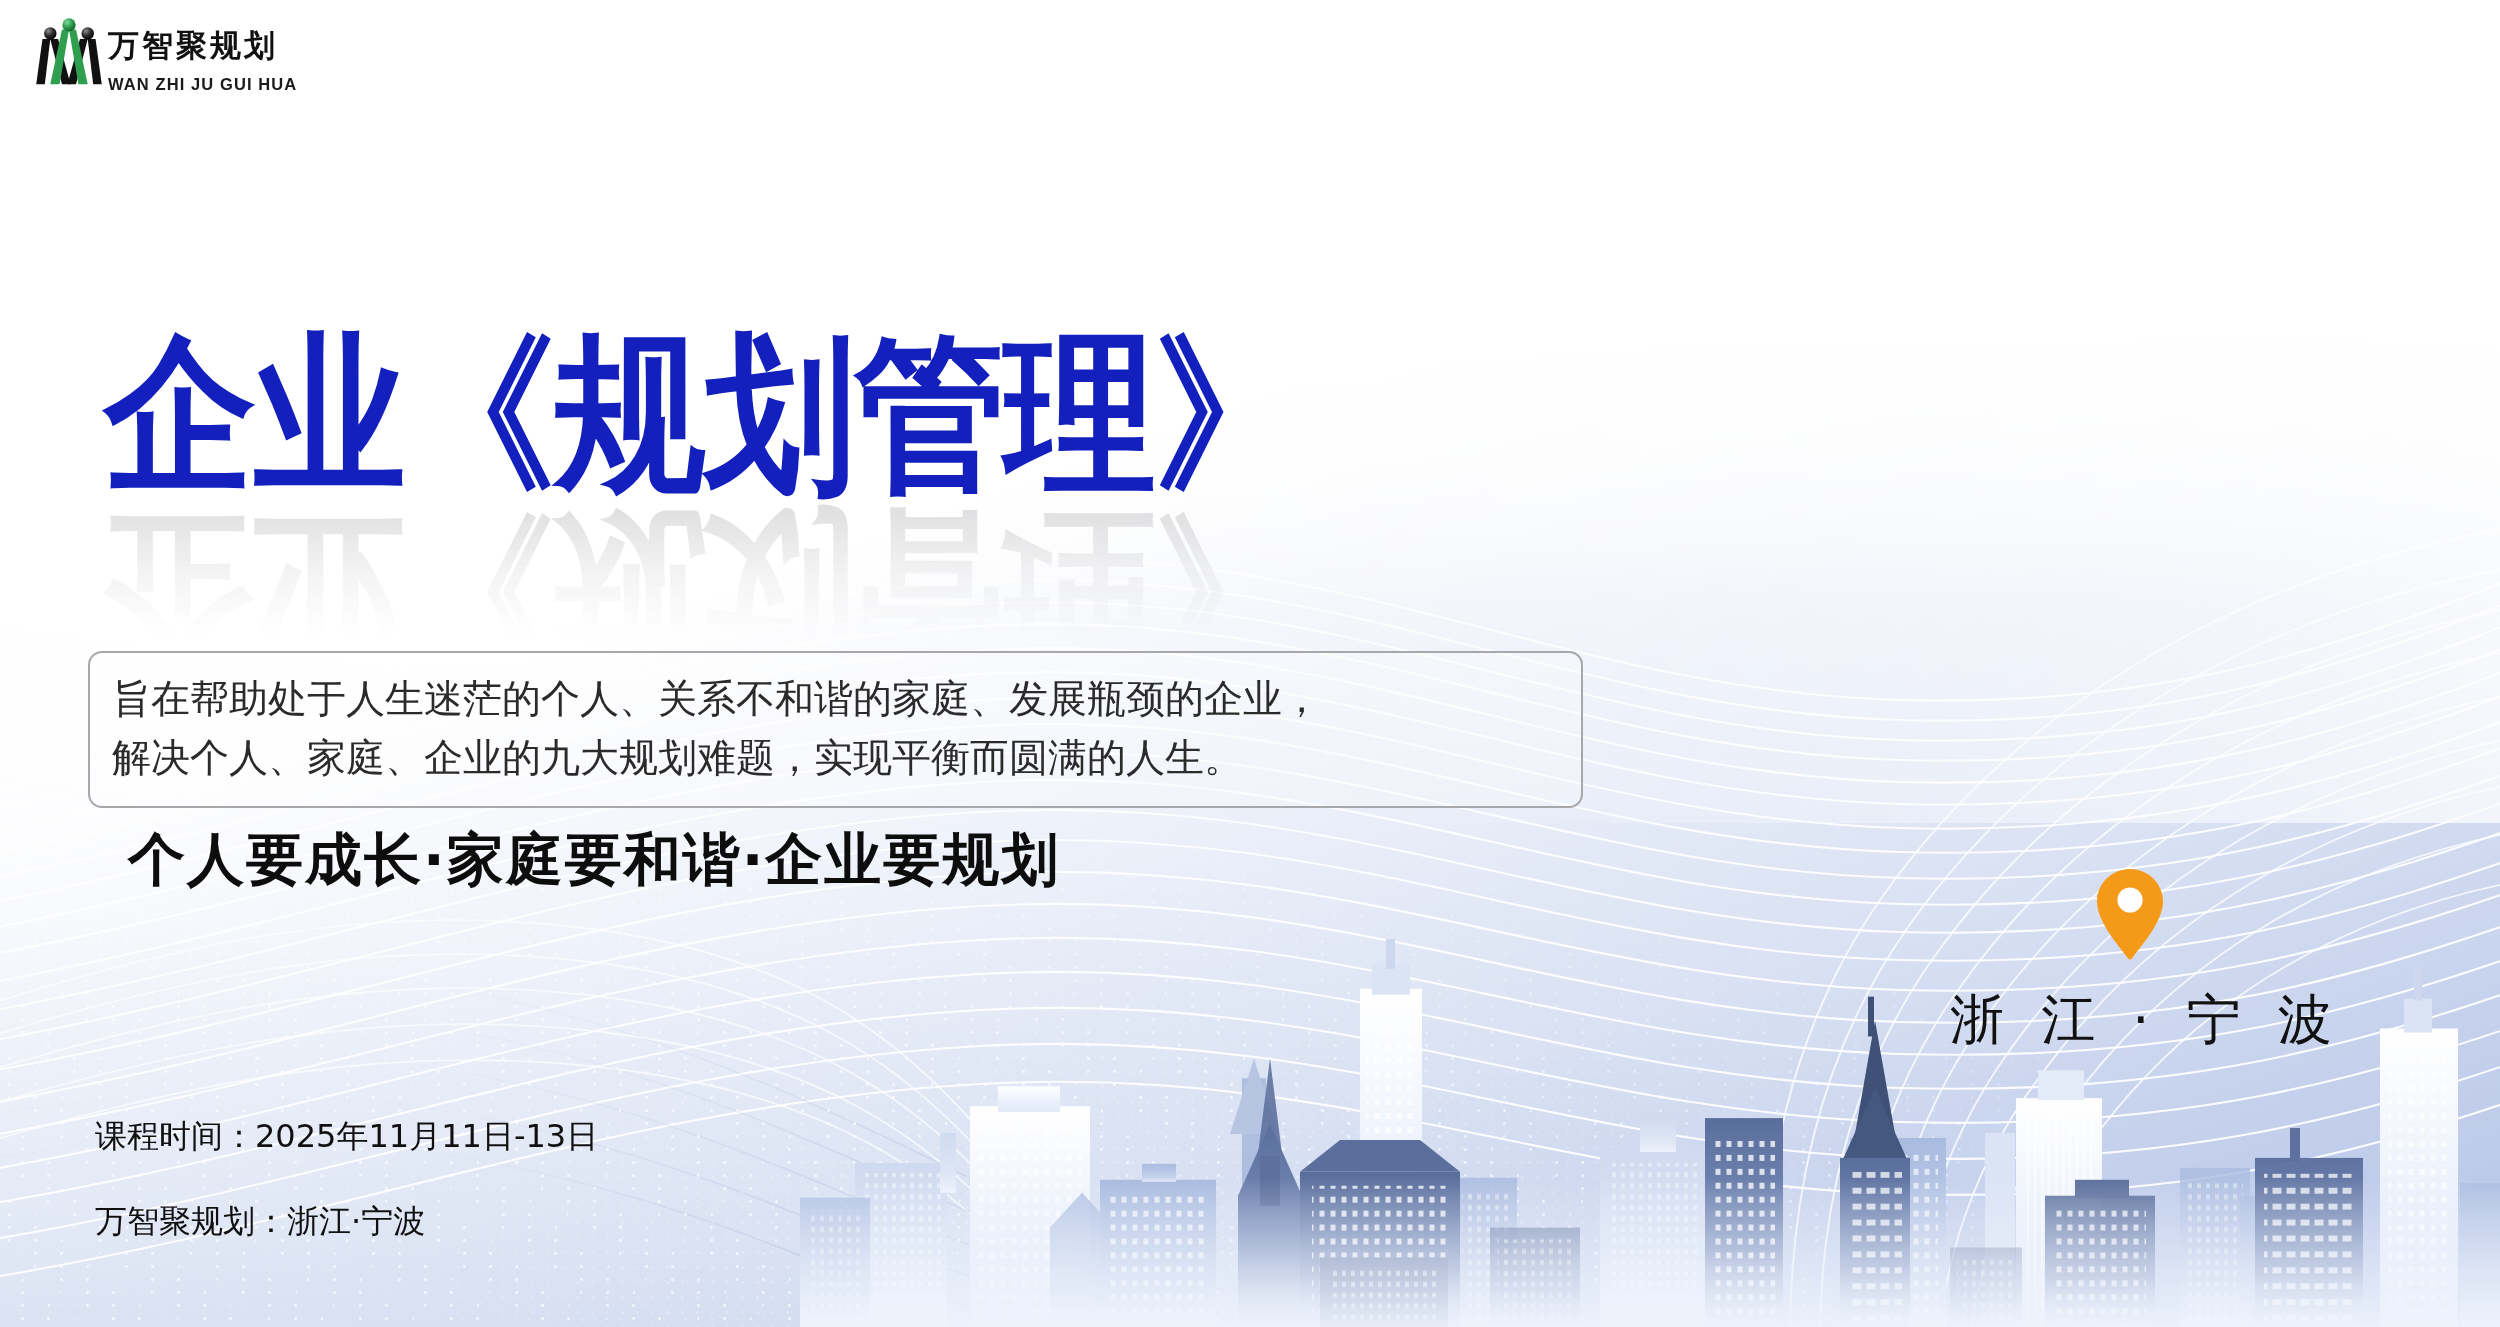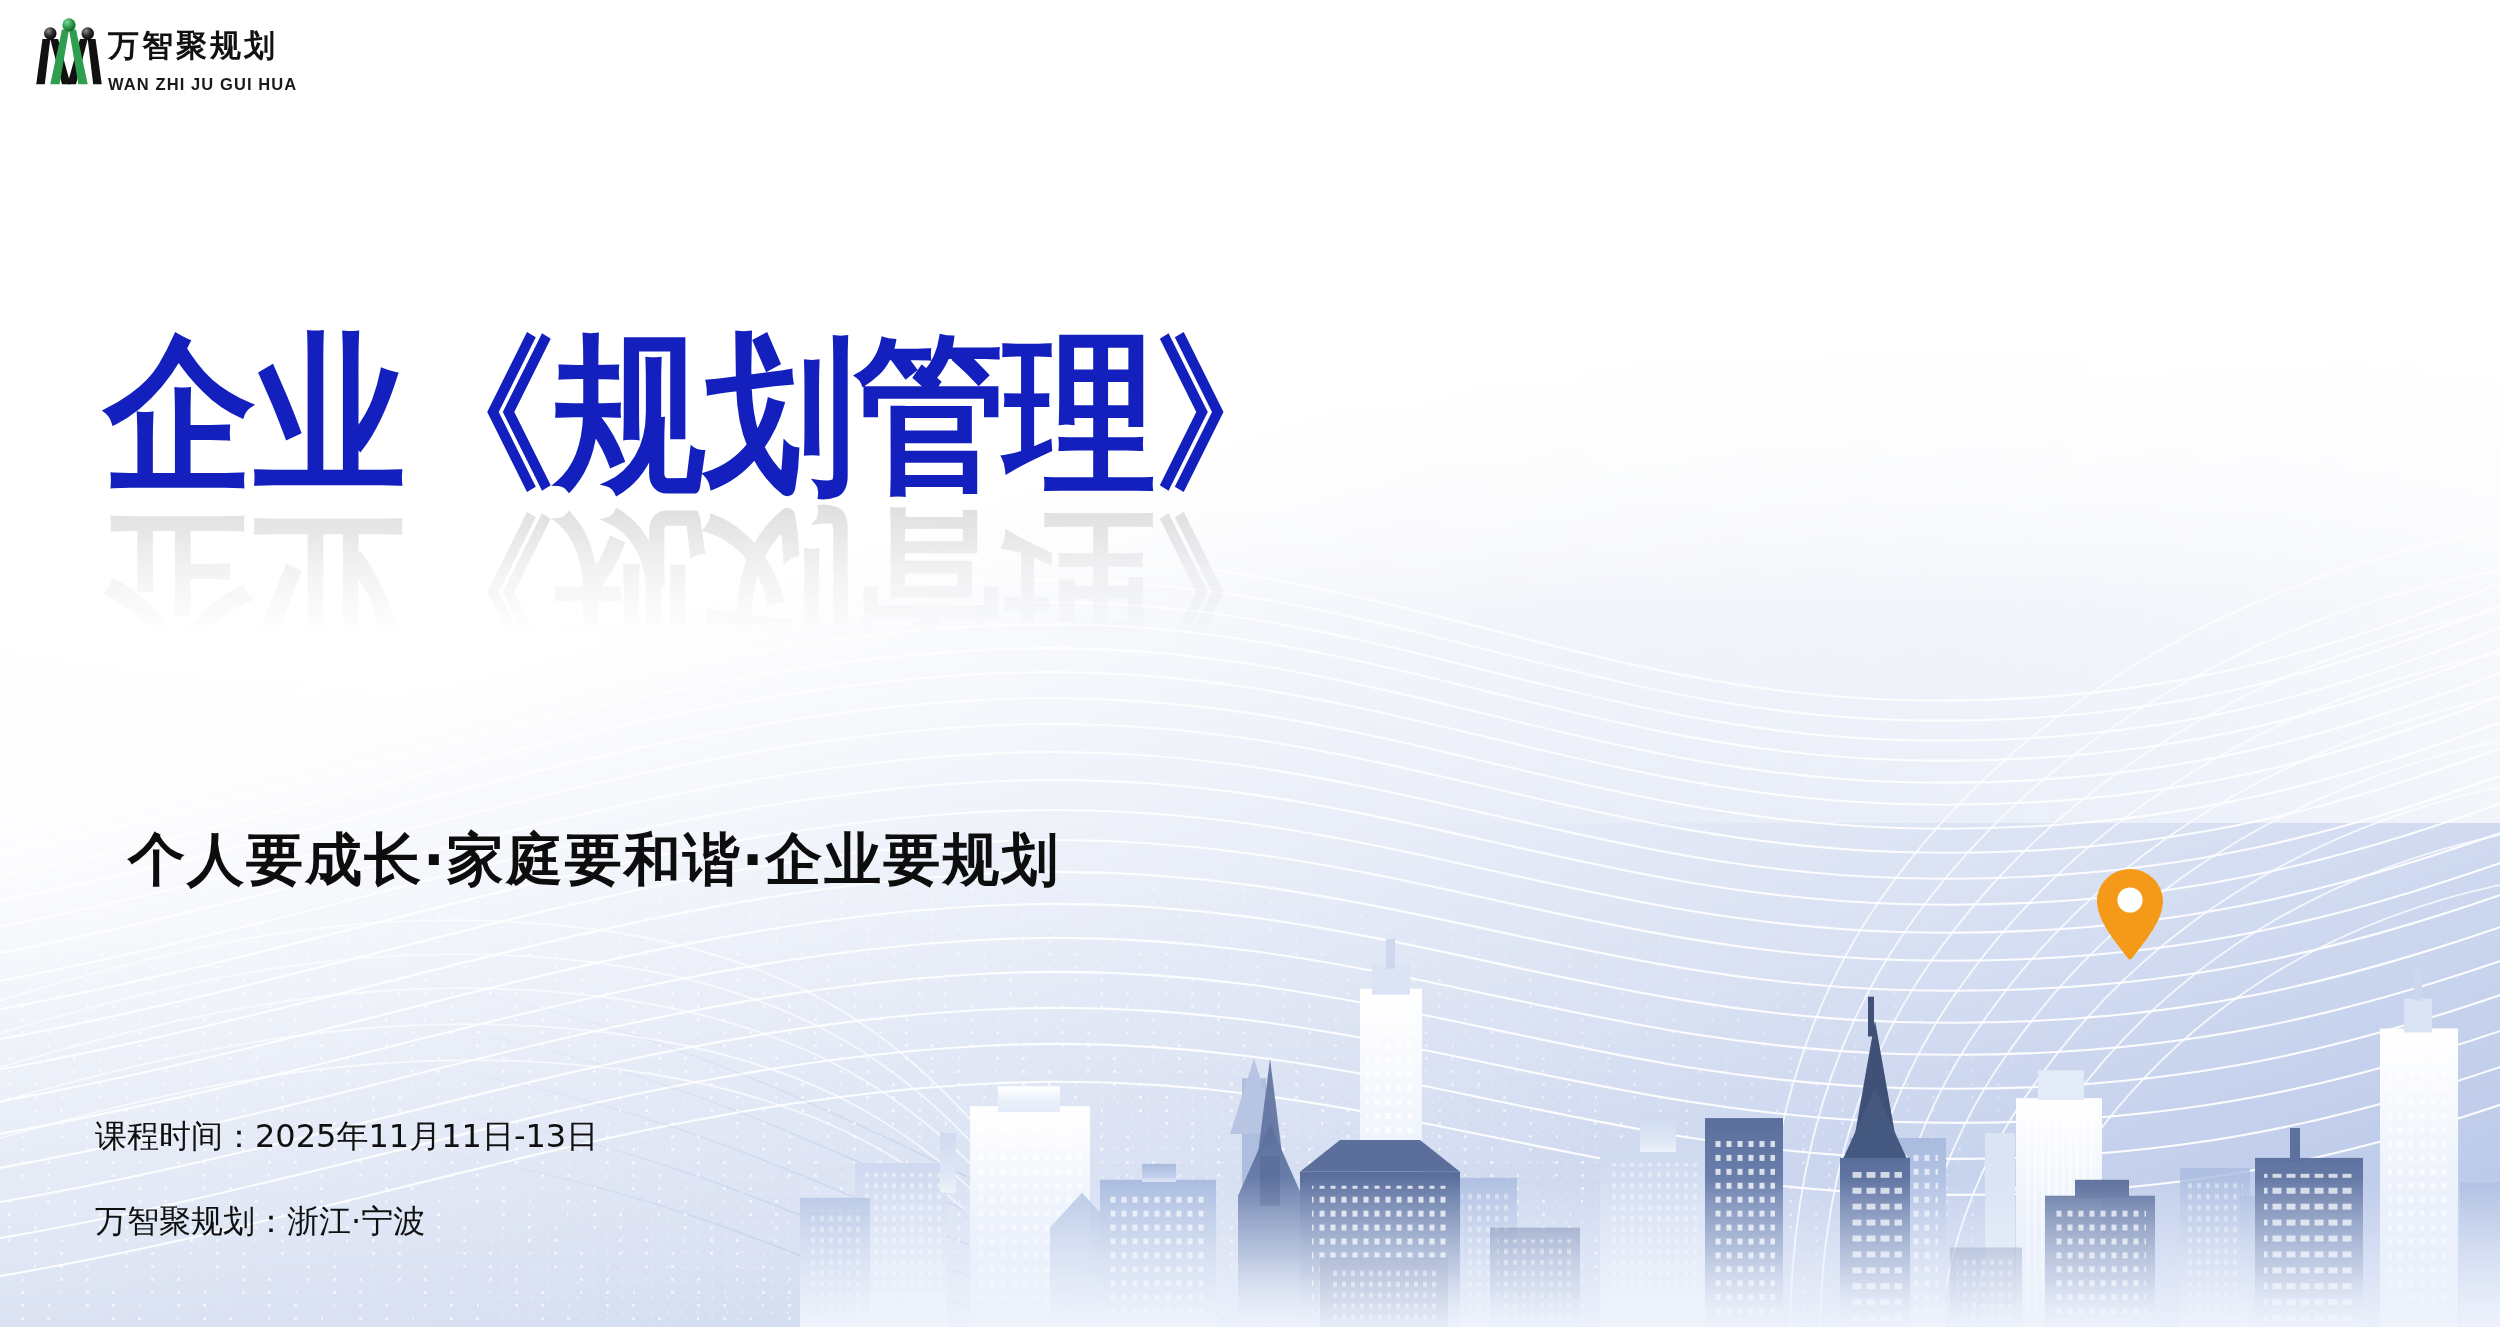--- a/index.html
+++ b/index.html
@@ -413,28 +413,33 @@
       <div class="cn">万智聚规划</div>
       <div class="en">WAN ZHI JU GUI HUA</div>
     </div>
   </div>
 
   <div id="title-wrap">
     <div id="main-title">企业《规划管理》</div>
     <div id="title-reflection">企业《规划管理》</div>
   </div>
 
+  <div id="desc-box">
+    <div class="line">旨在帮助处于人生迷茫的个人、关系不和谐的家庭、发展瓶颈的企业，</div>
+    <div class="line">解决个人、家庭、企业的九大规划难题，实现平衡而圆满的人生。</div>
+  </div>
 
   <div id="slogan">个人要成长·家庭要和谐·企业要规划</div>
 
   <div id="location-block">
     <svg class="pin" viewBox="0 0 74 96" aria-hidden="true">
       <path d="M37 3 C18.8 3 4 17.5 4 35.2 C4 57 28.5 82.5 35.1 92.6 C35.9 93.9 38.1 93.9 38.9 92.6 C45.5 82.5 70 57 70 35.2 C70 17.5 55.2 3 37 3 Z" fill="#f59a18"></path>
       <circle cx="37" cy="34" r="12.6" fill="#ffffff"></circle>
     </svg>
+    <div class="loc-text">浙 江 · 宁 波</div>
   </div>
 
   <div id="course-details">
     <div class="row">课程时间：2025年11月11日-13日</div>
     <div class="row">万智聚规划：浙江·宁波</div>
   </div>
 
 </div>
 
 </body></html>

